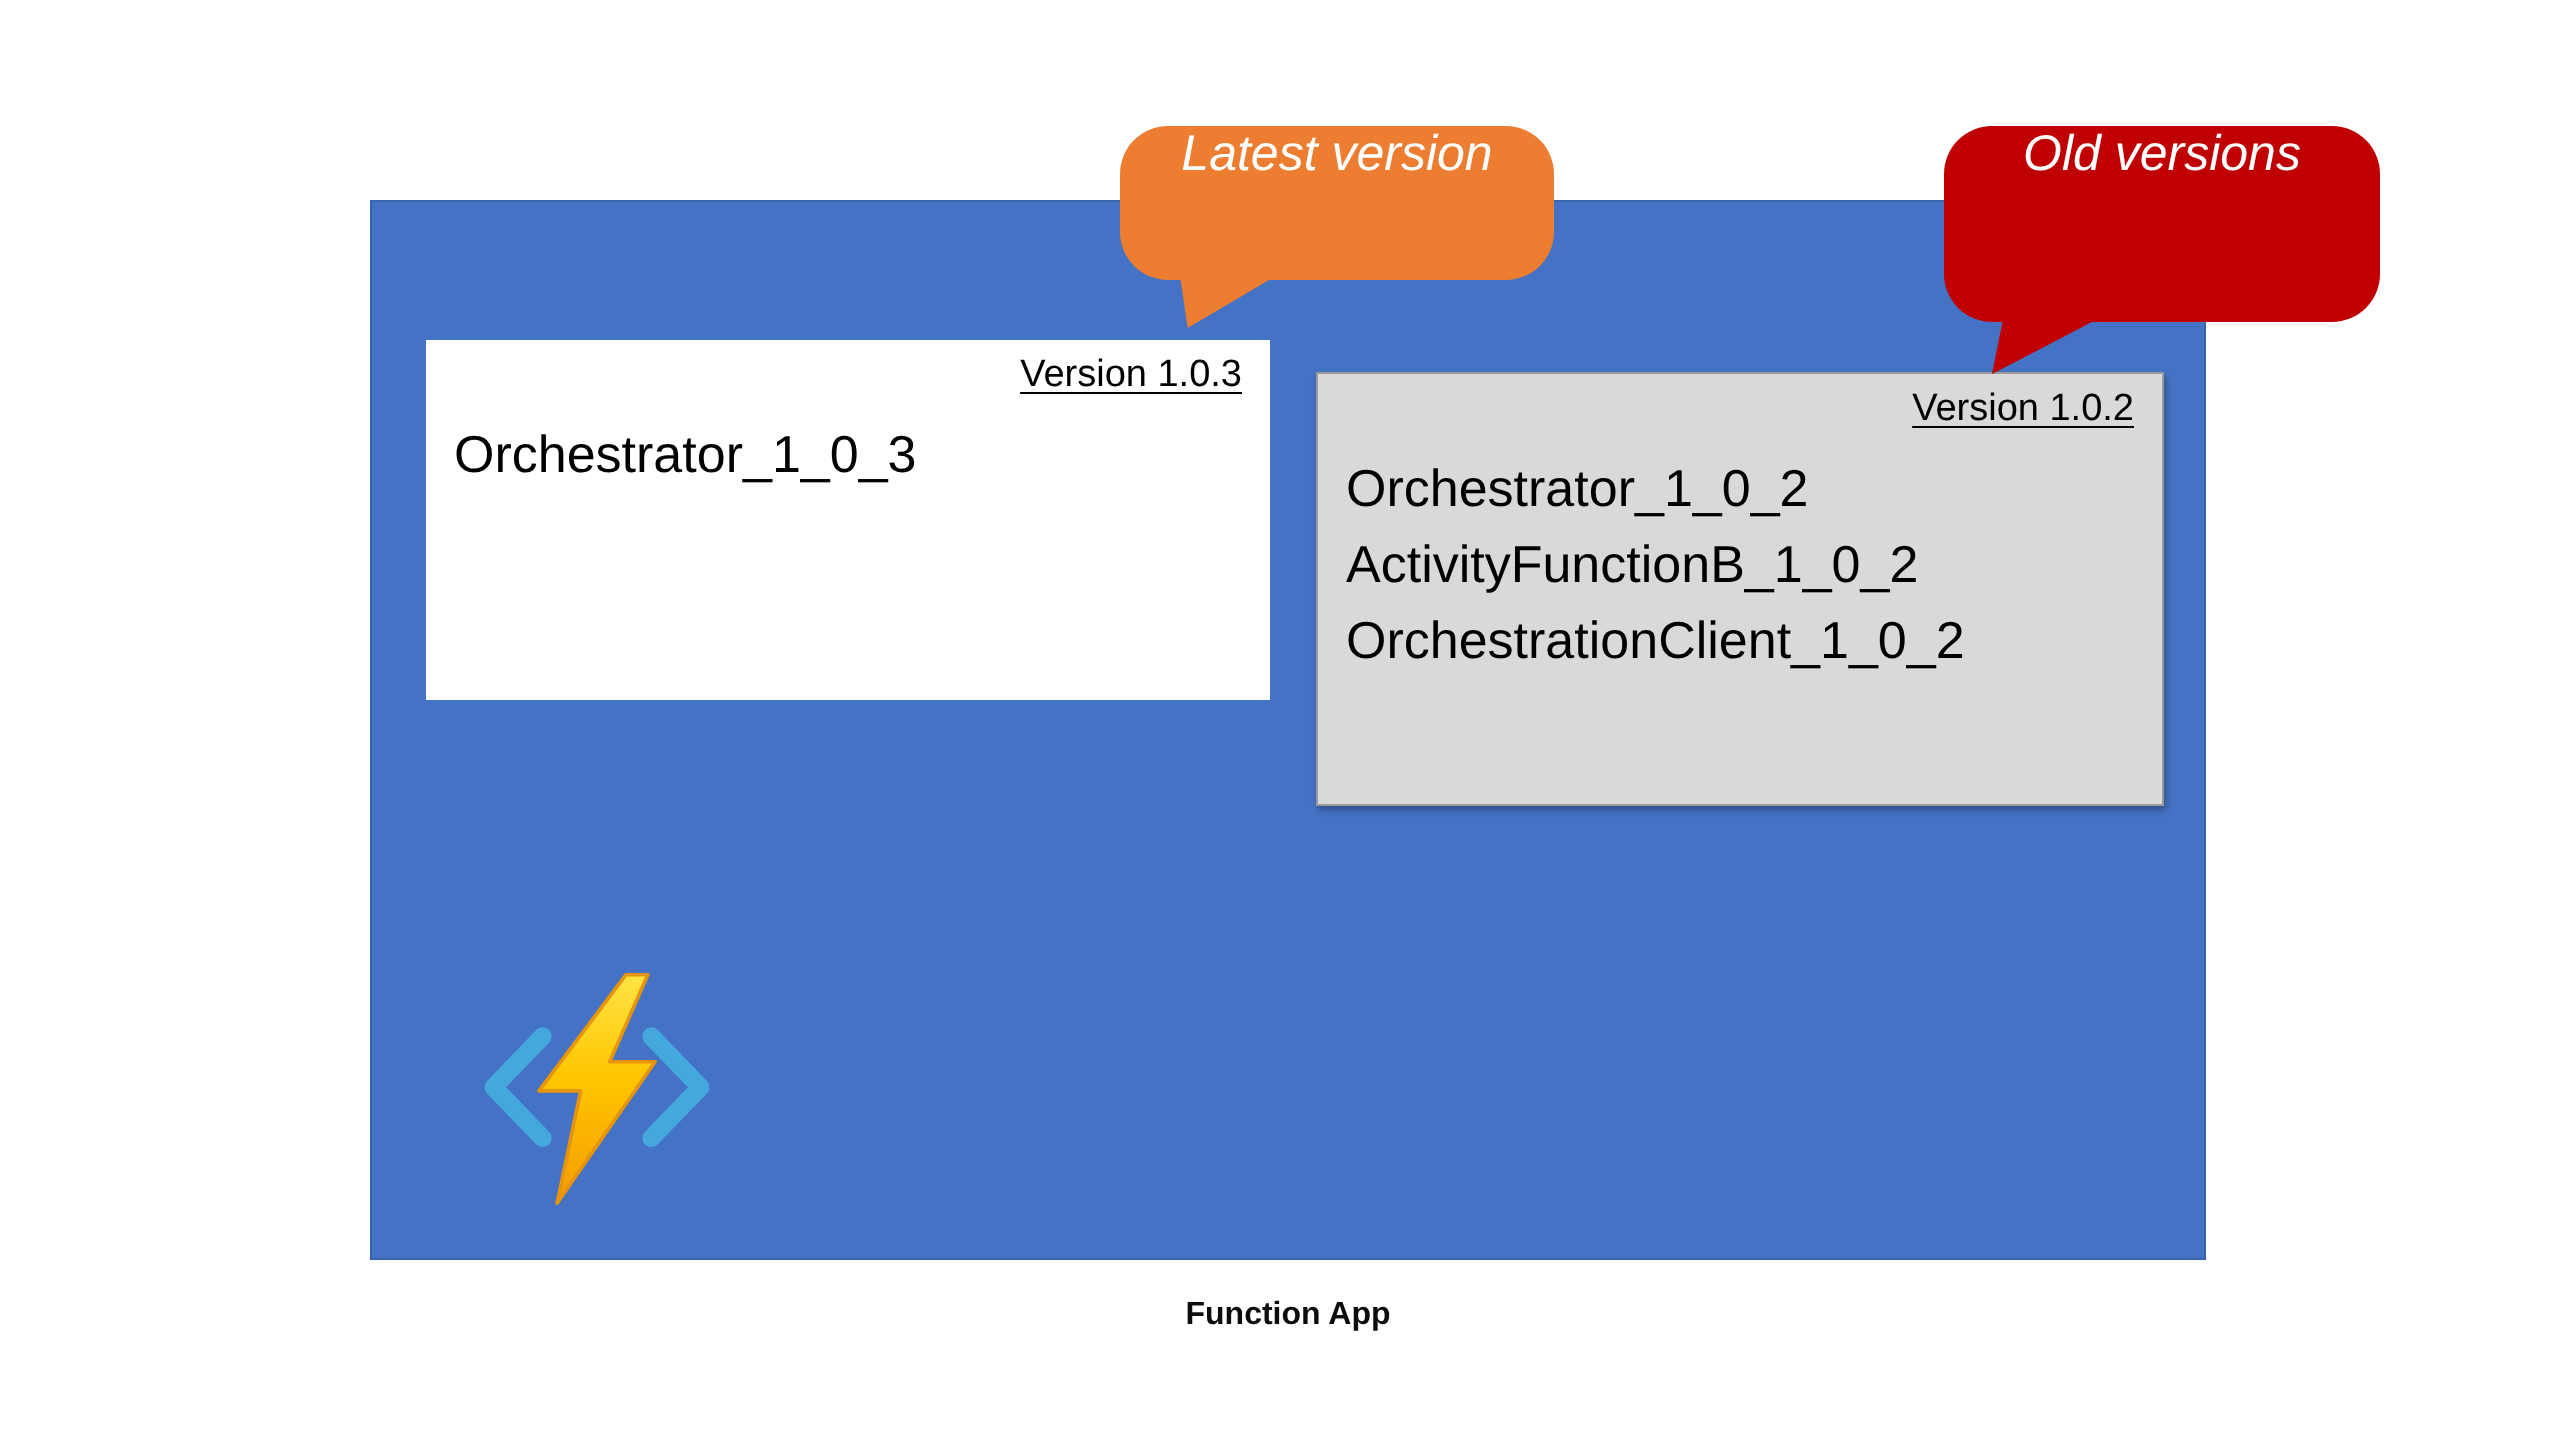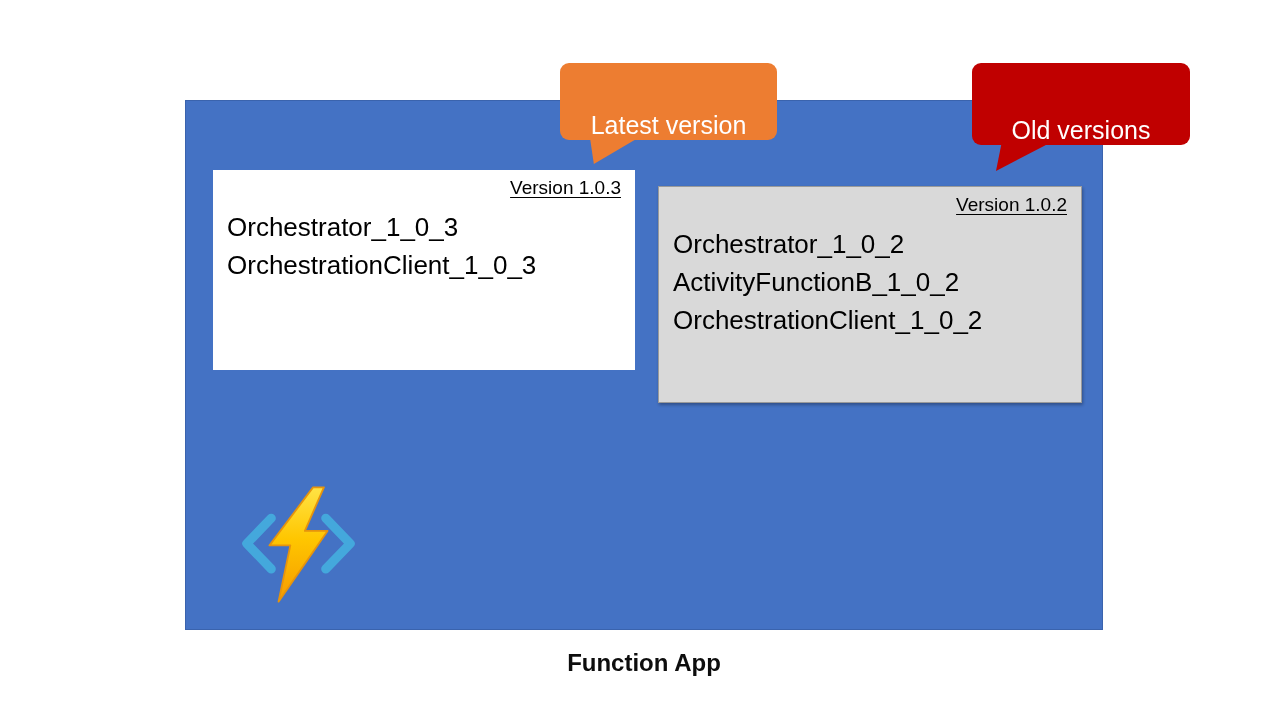--- a/index.html
+++ b/index.html
@@ -25,21 +25,21 @@
 
   
   .vbox {
     position: absolute;
     box-sizing: border-box;
     z-index: 2;
     padding: 6px 14px;
   }
   .white-box {
     left: 213px; top: 170px;
-    width: 422px; height: 200px;
+    width: 422px; height: 180px;
     background: var(--white-box, #ffffff);
   }
   .gray-box {
     background: var(--gray-box, #D9D9D9);
     border: 1px solid var(--gray-border, #9a9a9a);
     box-shadow: 1px 2px 3px rgba(0,0,0,0.30);
   }
   .gray-big   { left: 658px; top: 186px; width: 424px; height: 217px; }
   .gray-small { position: absolute; }
   .gray-s1    { left: 658px; top: 422px; width: 424px; height: 58px; }
@@ -70,35 +70,36 @@
     position: absolute;
     left: 16px; top: 8px;
     font-size: 30px;
     color: #000;
   }
 
   
   .callout {
     position: absolute;
     z-index: 5;
-    border-radius: 9px;
+    border-radius: 24px;
     display: flex;
-    align-items: flex-end;
+    align-items: flex-start;
     justify-content: center;
     color: #ffffff;
     font-size: 25px;
+    font-style: italic;
   }
   .callout-orange {
     left: 560px; top: 63px;
     width: 217px; height: 77px;
     background: var(--orange, #ED7D31);
   }
   .callout-red {
     left: 972px; top: 63px;
-    width: 218px; height: 82px;
+    width: 218px; height: 98px;
     background: var(--red, #C00000);
   }
   .tail {
     position: absolute;
     top: calc(100% - 2px);
   }
   .tail-orange {
     left: 30px;
     width: 48px; height: 26px;
     background: var(--orange, #ED7D31);
@@ -118,21 +119,21 @@
     width: 127px; height: 121px;
     z-index: 2;
   }
 
   
   .app-label {
     position: absolute;
     left: 185px; top: 649px;
     width: 918px;
     text-align: center;
-    font-size: 24px;
+    font-size: 16px;
     font-weight: bold;
     color: #0d0d0d;
     z-index: 2;
   }
 </style>
 </head>
 <body>
 
 <div class="stage">
 
@@ -145,21 +146,20 @@
     <span>Old versions</span>
     <div class="tail tail-red"></div>
   </div>
 
   <div class="blue-rect"></div>
 
   <div class="vbox white-box">
     <div class="version-label">Version 1.0.3</div>
     <div class="fn-list">
       <div class="fn-line">Orchestrator_1_0_3</div>
-      <div class="fn-line">OrchestrationClient_1_0_3</div>
     </div>
   </div>
 
   <div class="vbox gray-box gray-big">
     <div class="version-label">Version 1.0.2</div>
     <div class="fn-list">
       <div class="fn-line">Orchestrator_1_0_2</div>
       <div class="fn-line">ActivityFunctionB_1_0_2</div>
       <div class="fn-line">OrchestrationClient_1_0_2</div>
     </div>

